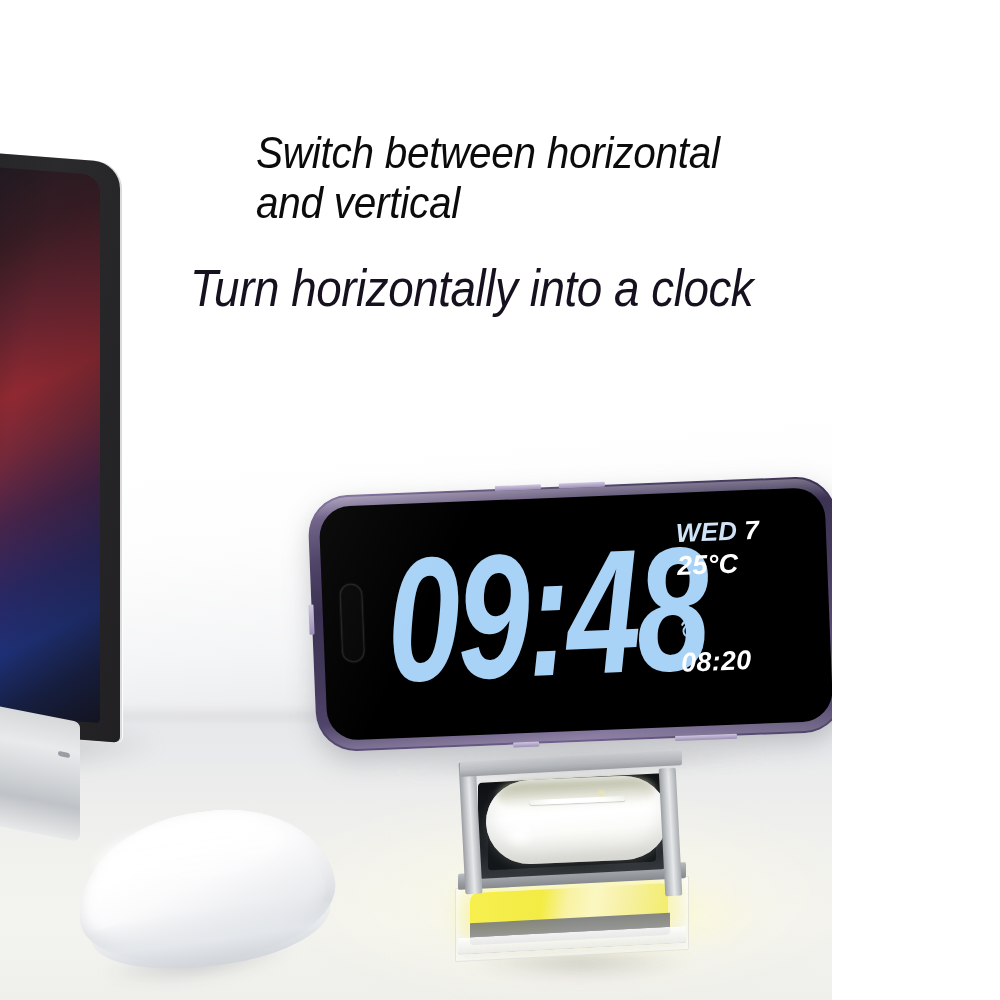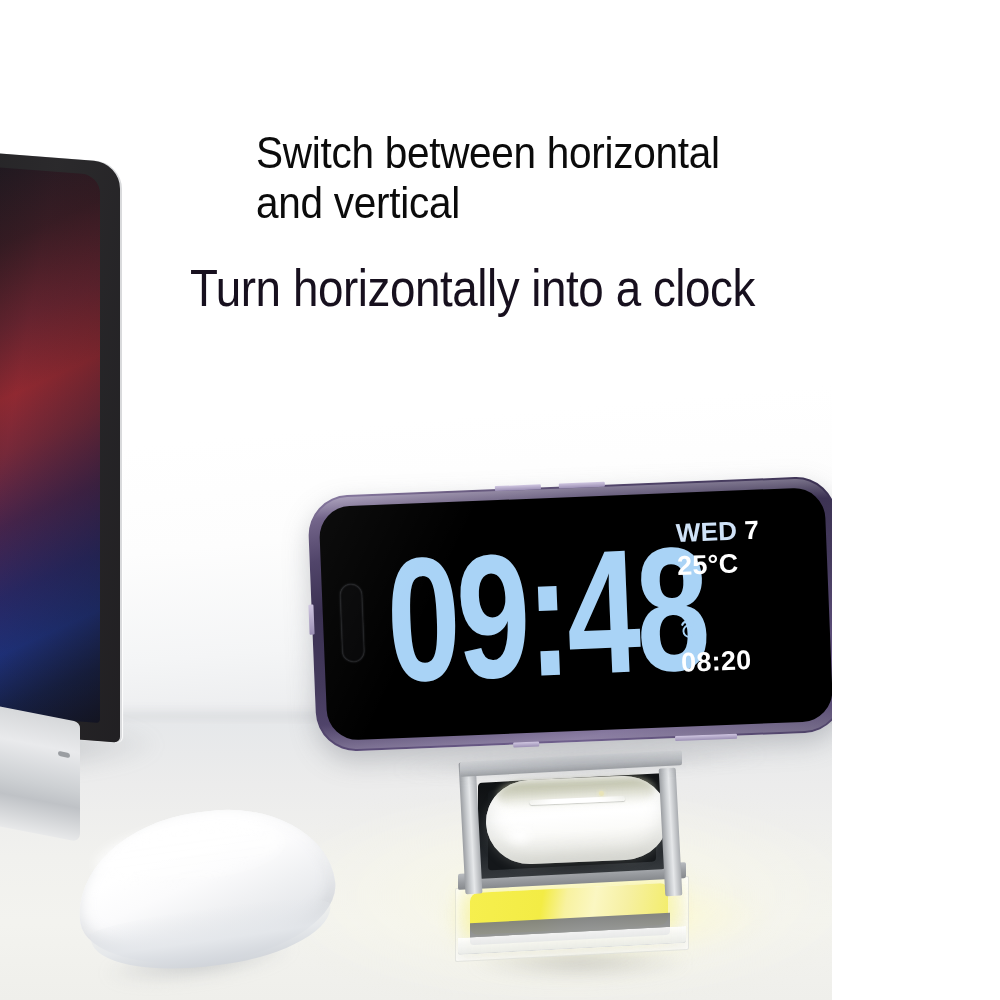--- a/index.html
+++ b/index.html
@@ -11,20 +11,21 @@
   body {
     font-family: "Liberation Sans", sans-serif;
   }
 
   #stage {
     position: relative;
     width: 832px;
     height: 1000px;
     overflow: hidden;
     background: #ffffff;
+    font-style: italic;
   }
 
   
   .wall {
     position: absolute;
     left: 0; top: 0;
     width: 1000px; height: 1000px;
     background:
       linear-gradient(175deg,
         #ffffff 0%,

